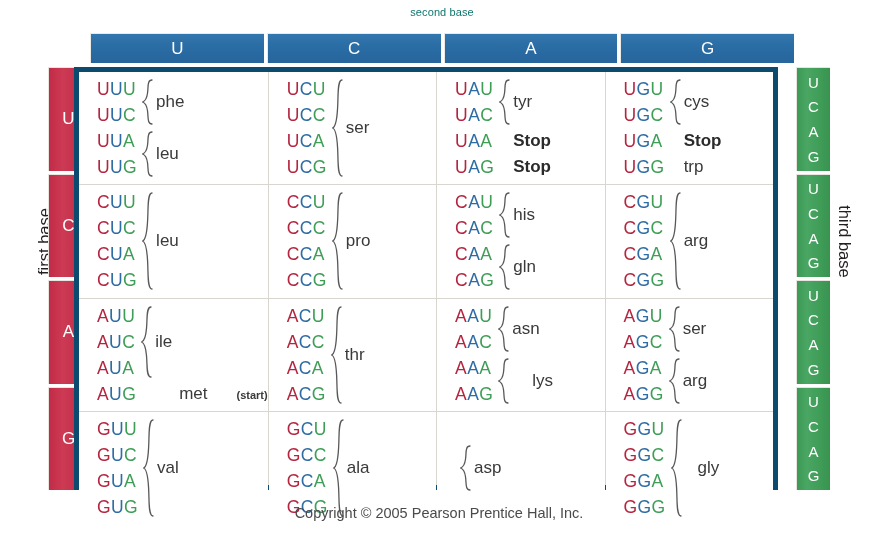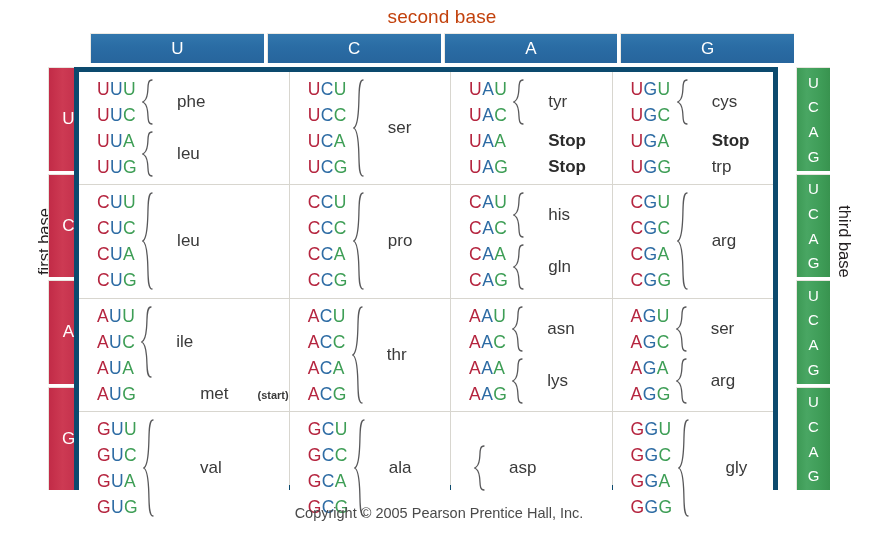--- a/index.html
+++ b/index.html
@@ -16,22 +16,22 @@
     position: relative;
   }
 
   
   #second-base-caption {
     position: absolute;
     left: 90px;
     top: 6px;
     width: 704px;
     text-align: center;
-    font-size: 19px;
-    color: #c2410c;
+    font-size: 11px;
+    color: #0f766e;
     letter-spacing: 0.1px;
   }
 
   
   #first-base-caption {
     position: absolute;
     left: -16px;
     top: 232px;
     width: 120px;
     text-align: center;
@@ -196,21 +196,21 @@
   }
   .brace {
     width: 13px;
     flex: 0 0 13px;
     display: block;
   }
   .brace svg { display: block; }
   .aa-label {
     font-size: 17px;
     color: #3a3a3a;
-    margin-left: 23px;
+    margin-left: 2px;
     white-space: nowrap;
   }
   .aa-label.bold { font-weight: bold; color: #2b2b2b; }
   .aa-label .start-tag { font-weight: bold; font-size: 11px; }
   .no-brace { width: 13px; flex: 0 0 13px; }
 
   
   #copyright {
     position: absolute;
     left: 0;
@@ -508,21 +508,21 @@
         </div>
         <div class="groups">
           <div class="group-row" style="height: 52px;">
             <span class="brace">
               <svg width="13" height="46" viewBox="0 0 13 46">
                 <path d="M 11,1 C 6,1 7.5,8.05 6.5,14.26 C 5.8,19.55 4.4,22.00 1.6,23.00 C 4.4,24.00 5.8,26.45 6.5,31.74 C 7.5,37.95 6,45.00 11,45.00" fill="none" stroke="#58585a" stroke-width="1.3" stroke-linecap="round" stroke-linejoin="round"></path>
               </svg>
             </span>
             <span class="aa-label">asn</span>
           </div>
-          <div class="group-row" style="height: 52px;">
+          <div class="group-row" style="height: 52px; gap: 20px;">
             <span class="brace">
               <svg width="13" height="46" viewBox="0 0 13 46">
                 <path d="M 11,1 C 6,1 7.5,8.05 6.5,14.26 C 5.8,19.55 4.4,22.00 1.6,23.00 C 4.4,24.00 5.8,26.45 6.5,31.74 C 7.5,37.95 6,45.00 11,45.00" fill="none" stroke="#58585a" stroke-width="1.3" stroke-linecap="round" stroke-linejoin="round"></path>
               </svg>
             </span>
             <span class="aa-label">lys</span>
           </div>
         </div>
       </div>
     </div>
@@ -556,21 +556,21 @@
     </div>
     <div class="codon-cell">
       <div class="cell-inner">
         <div class="codon-stack">
           <div class="codon"><span class="b1">G</span><span class="b2">U</span><span class="b3">U</span></div>
           <div class="codon"><span class="b1">G</span><span class="b2">U</span><span class="b3">C</span></div>
           <div class="codon"><span class="b1">G</span><span class="b2">U</span><span class="b3">A</span></div>
           <div class="codon"><span class="b1">G</span><span class="b2">U</span><span class="b3">G</span></div>
         </div>
         <div class="groups">
-          <div class="group-row" style="height: 104px; gap: 22px;">
+          <div class="group-row" style="height: 104px;">
             <span class="brace">
               <svg width="13" height="98" viewBox="0 0 13 98">
                 <path d="M 11,1 C 6,1 7.5,17.15 6.5,30.38 C 5.8,41.65 4.4,48.00 1.6,49.00 C 4.4,50.00 5.8,56.35 6.5,67.62 C 7.5,80.85 6,97.00 11,97.00" fill="none" stroke="#58585a" stroke-width="1.3" stroke-linecap="round" stroke-linejoin="round"></path>
               </svg>
             </span>
             <span class="aa-label">val</span>
           </div>
         </div>
       </div>
     </div>

